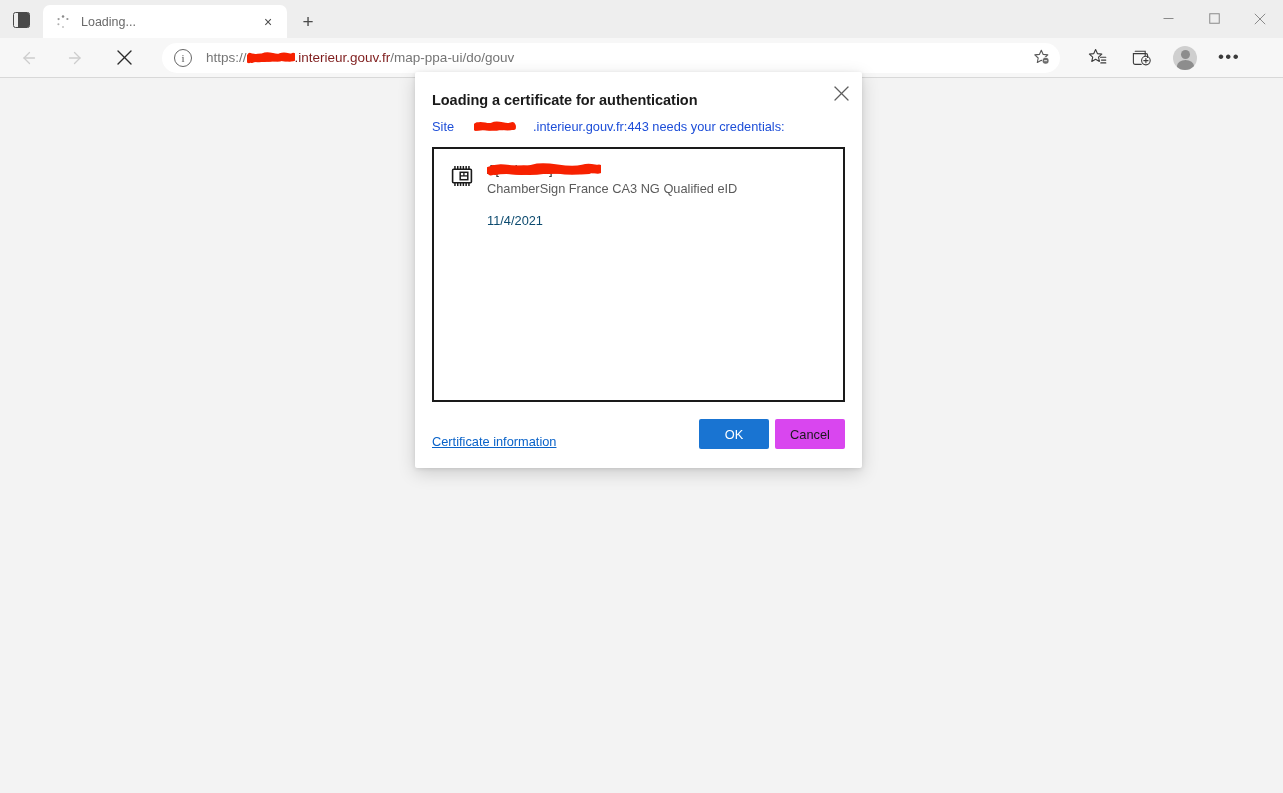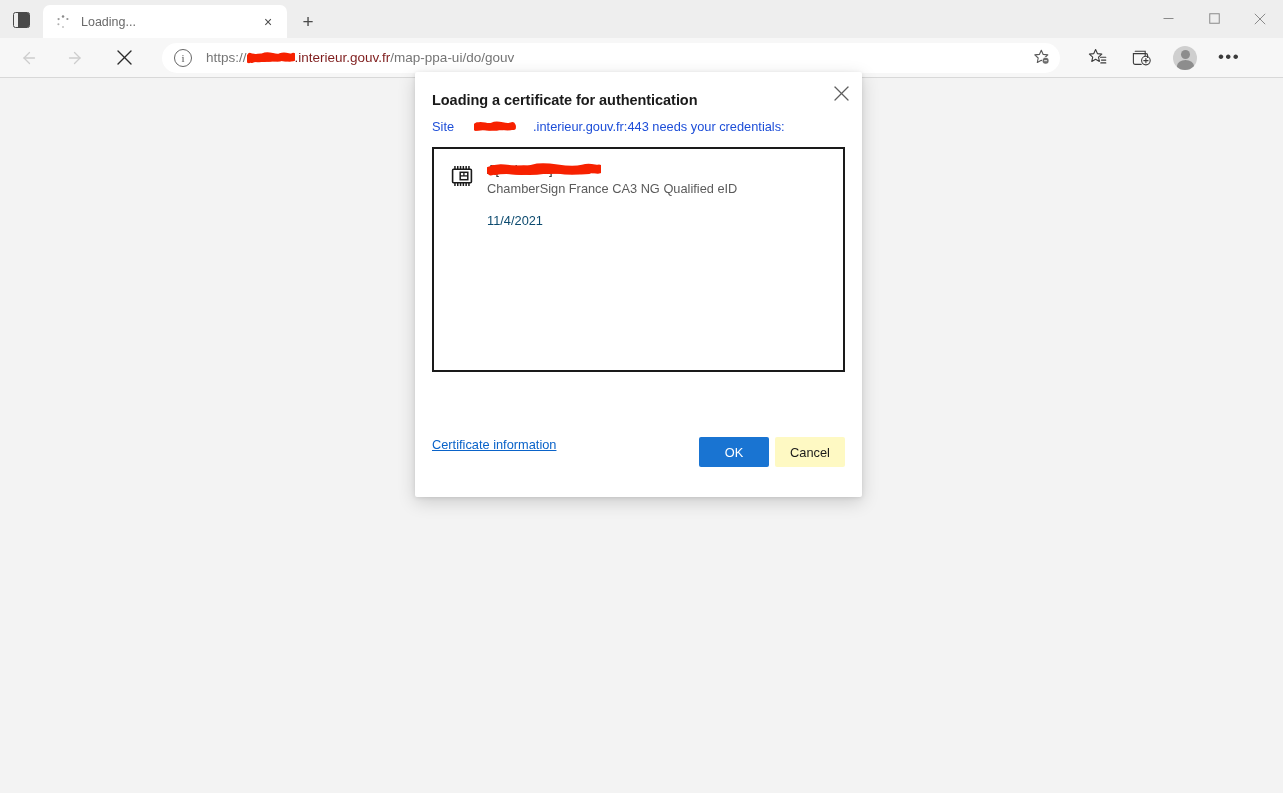--- a/index.html
+++ b/index.html
@@ -312,21 +312,21 @@
     color: #1d4ed8;
     padding: 11px 17px 0 17px;
     display: flex;
     align-items: center;
     white-space: nowrap;
     gap: 16px;
   }
 
   .cert-list {
     margin: 13px 17px 0 17px;
-    height: 225px;
+    height: 255px;
     border: 2px solid #1a1a1a;
     background: #ffffff;
     overflow: hidden;
   }
 
   .cert-item {
     display: flex;
     padding: 13px 10px 0 16px;
     cursor: pointer;
   }
@@ -368,23 +368,22 @@
     white-space: nowrap;
   }
   .cert-date {
     font-size: 12.8px;
     color: #0c4a6e;
     margin-top: 17px;
   }
 
   .dialog-footer {
     display: flex;
-    align-items: flex-start;
-    padding: 17px 17px 30px 17px;
-    margin-top: 48px;
+    align-items: flex-end;
+    padding: 17px 17px 19px 17px;
   }
 
   .cert-info-link {
     font-size: 12.8px;
     color: #0a63c9;
     text-decoration: underline;
     cursor: pointer;
   }
 
   .footer-spacer { flex: 1; }
@@ -398,21 +397,21 @@
     border-radius: 2px;
     cursor: pointer;
     padding: 0 14px;
   }
   .btn-primary {
     background: #1974d2;
     color: #ffffff;
     width: 70px;
   }
   .btn-secondary {
-    background: #fef9c3;
+    background: #d946ef;
     color: #1a1a1a;
     width: 70px;
     margin-left: 6px;
   }
 </style>
 </head>
 <body>
 
 <div class="browser-chrome">
 

